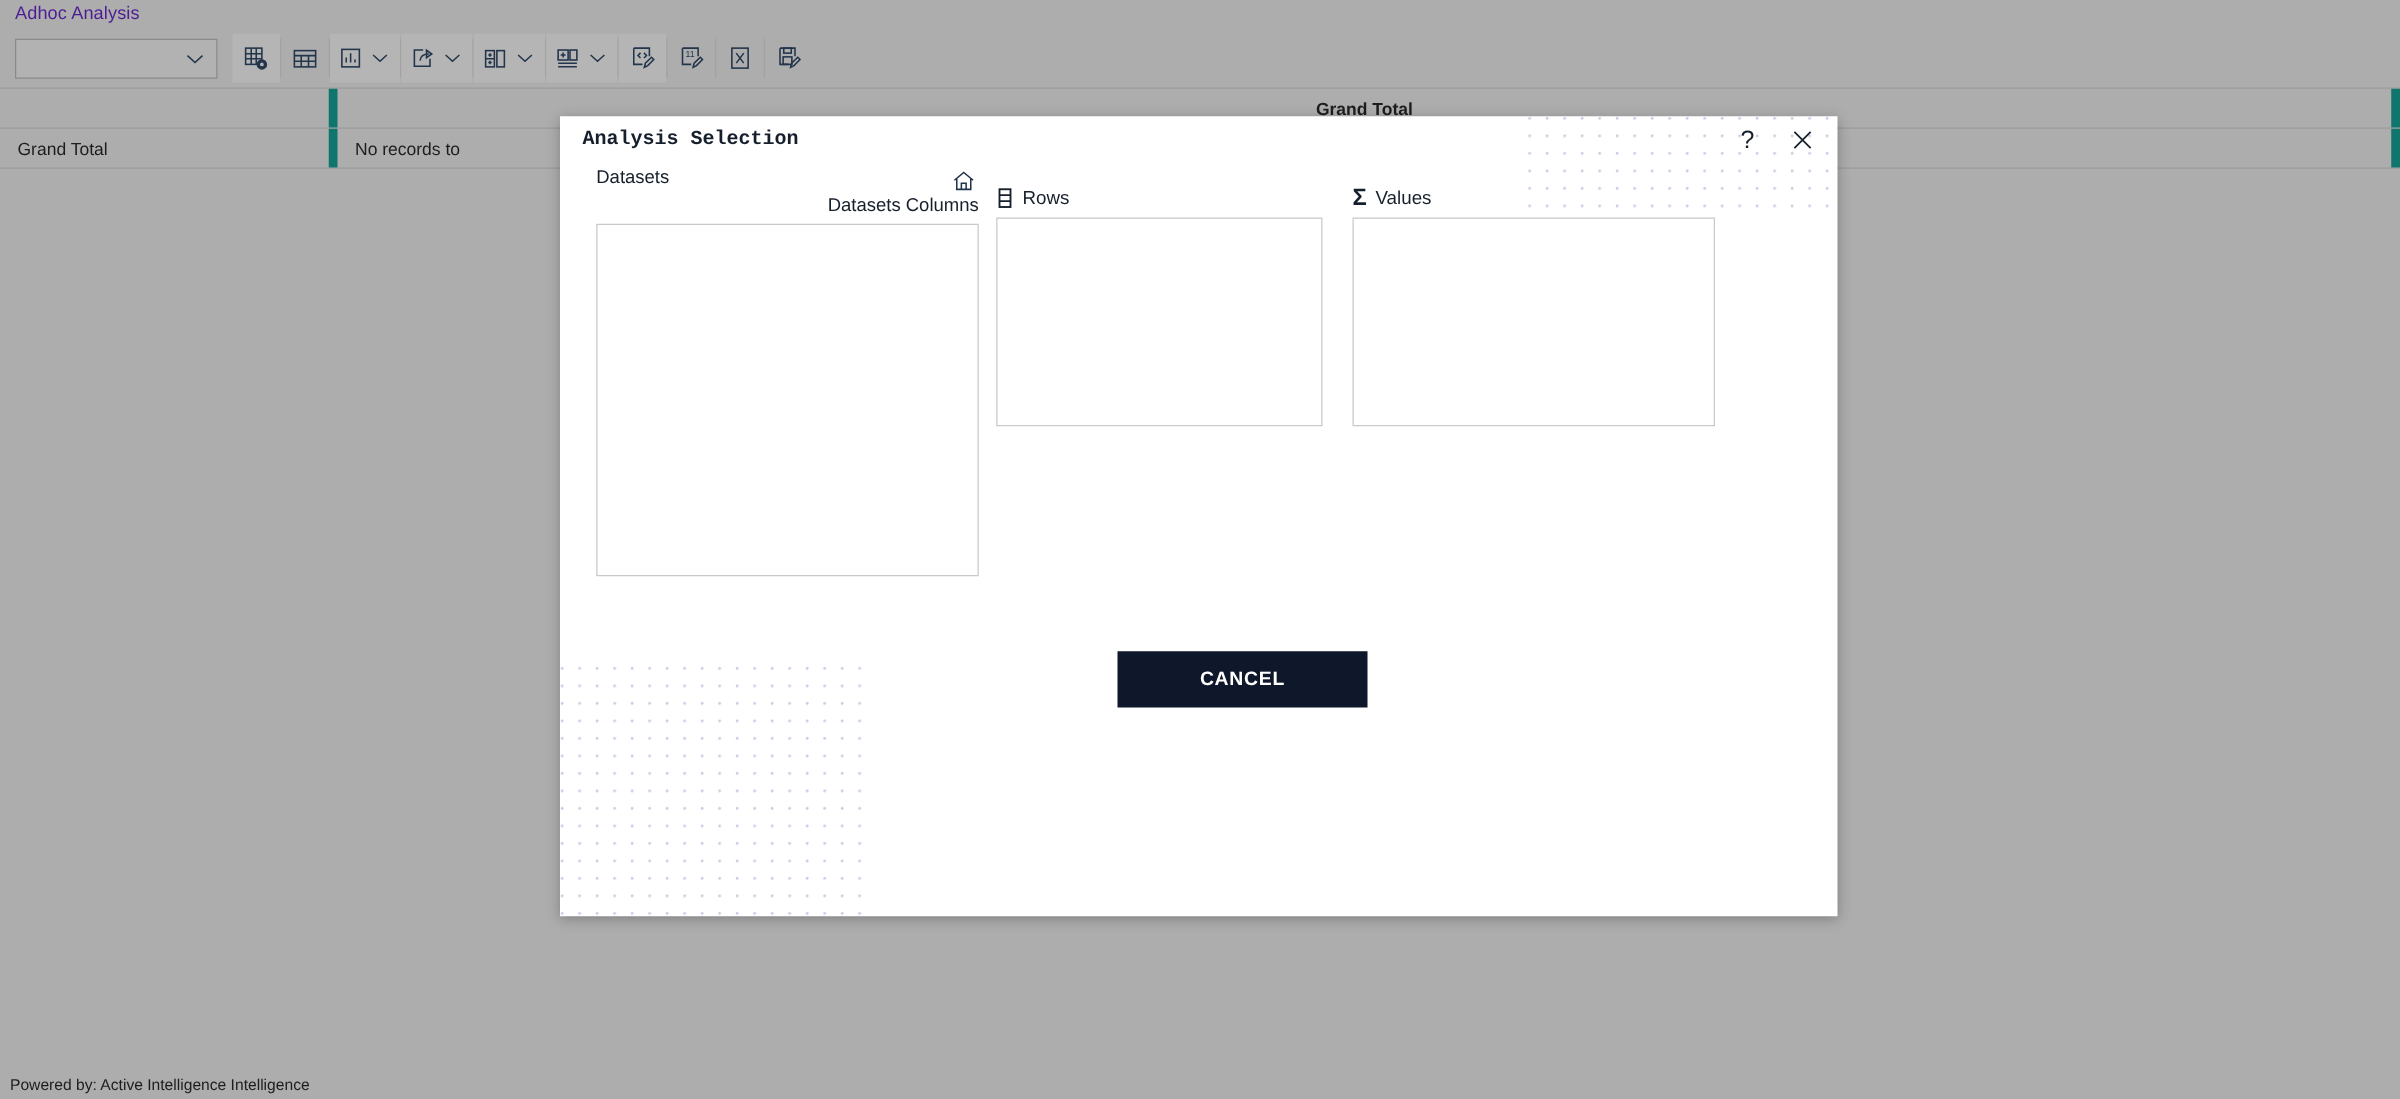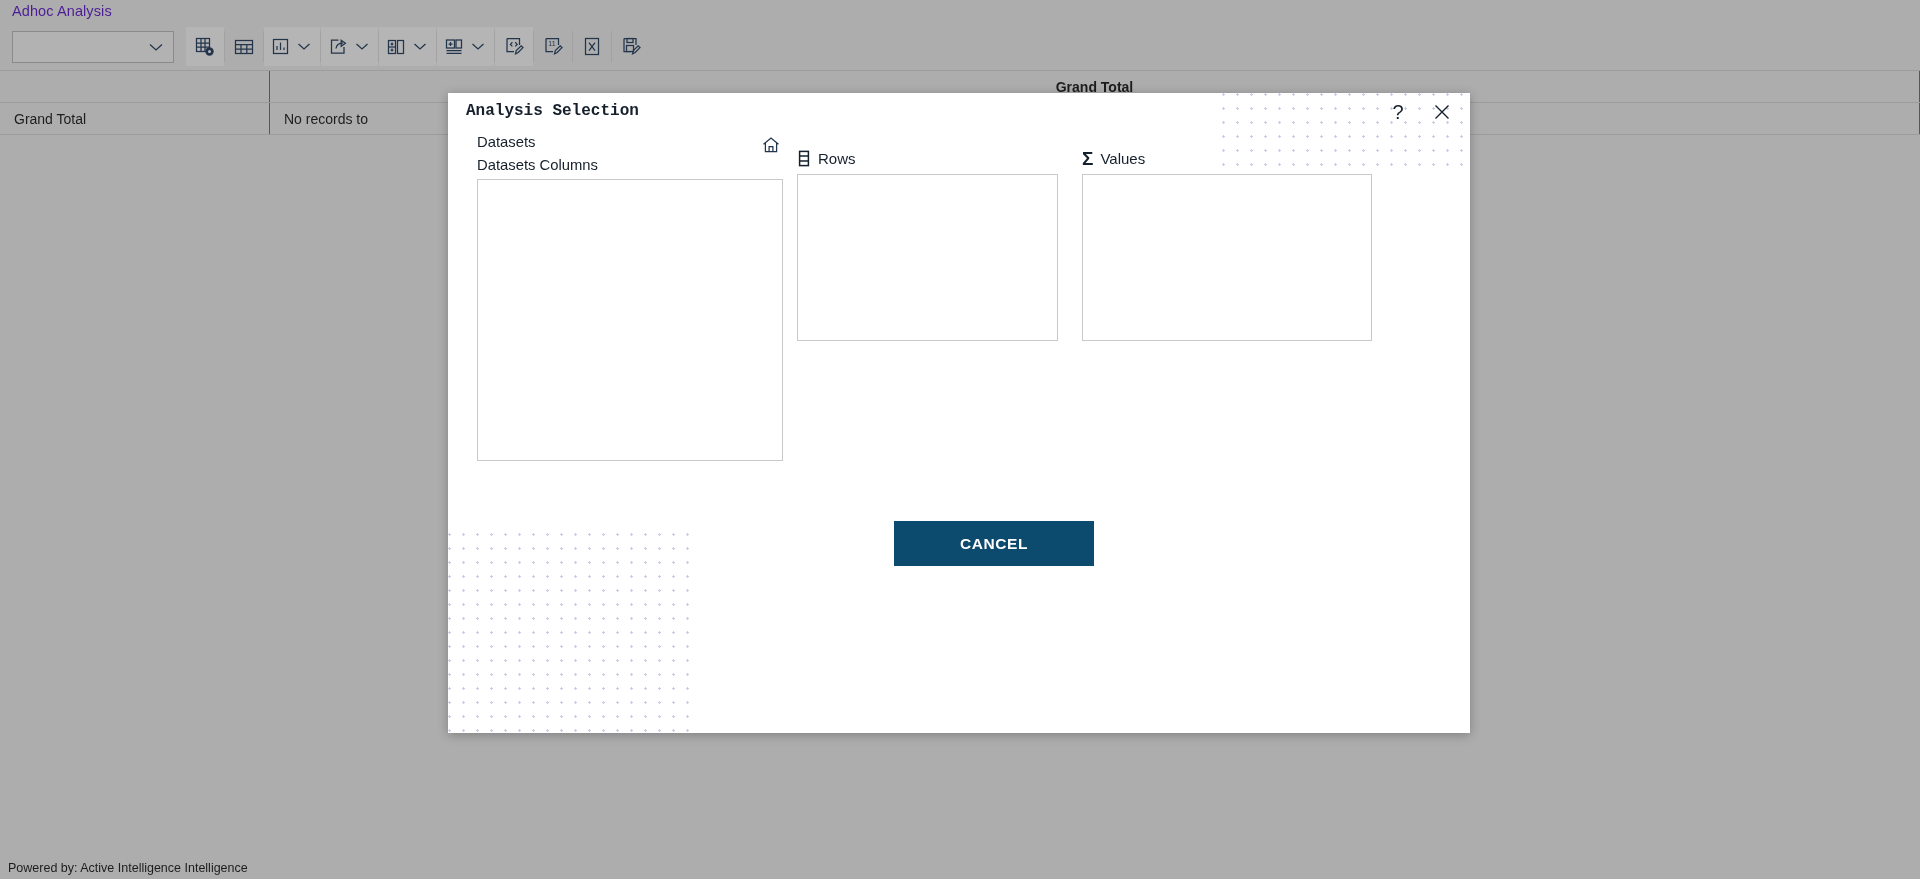--- a/index.html
+++ b/index.html
@@ -93,21 +93,21 @@
     border-bottom: 1px solid #9c9c9c;
   }
   .pg-row { display: flex; height: 31px; }
   .pg-row.header { border-bottom: 1px solid #9c9c9c; }
   .pg-cell {
     display: flex;
     align-items: center;
     padding: 0 14px;
     font-size: 14px;
     color: #1d1d1d;
-    border-right: 1px solid #0f766e;
+    border-right: 7px solid #0f766e;
     box-sizing: border-box;
   }
   .pg-cell.c0 { width: 270px; }
   .pg-cell.c1 { width: 1650px; }
   .pg-row.header .pg-cell { font-weight: bold; }
   .pg-row.header .pg-cell.c1 { justify-content: center; }
 
   
   #footer-credit {
     position: absolute;
@@ -172,20 +172,21 @@
   #left-pane {
     position: absolute;
     left: 29px;
     top: 40px;
     width: 306px;
   }
   .field-label {
     font-size: 14.8px;
     color: #16202c;
     margin-bottom: 6px;
+    text-align: right;
   }
   #datasets-label-row {
     display: flex;
     align-items: center;
     justify-content: space-between;
   }
   #home-button {
     width: 24px; height: 24px;
     display: flex; align-items: center; justify-content: center;
     cursor: pointer;
@@ -241,21 +242,21 @@
   #rows-zone { width: 261px; }
   #values-zone { width: 290px; }
   #rows-zone .zone-box, #values-zone .zone-box { height: 165px; }
 
   #cancel-button {
     position: absolute;
     left: 446px;
     top: 428px;
     width: 200px;
     height: 45px;
-    background: #0c4a6e;
+    background: #0f172a;
     color: #ffffff;
     border: none;
     font-size: 15.5px;
     font-weight: bold;
     letter-spacing: 0.6px;
     font-family: "Liberation Sans", sans-serif;
     cursor: pointer;
   }
 </style>
 </head>

